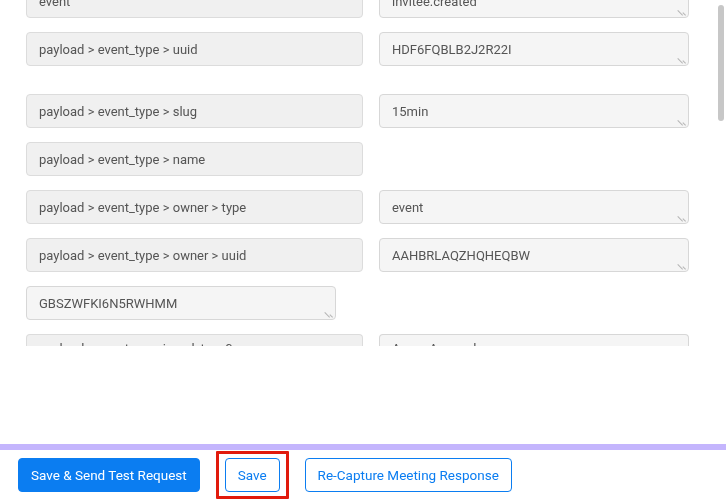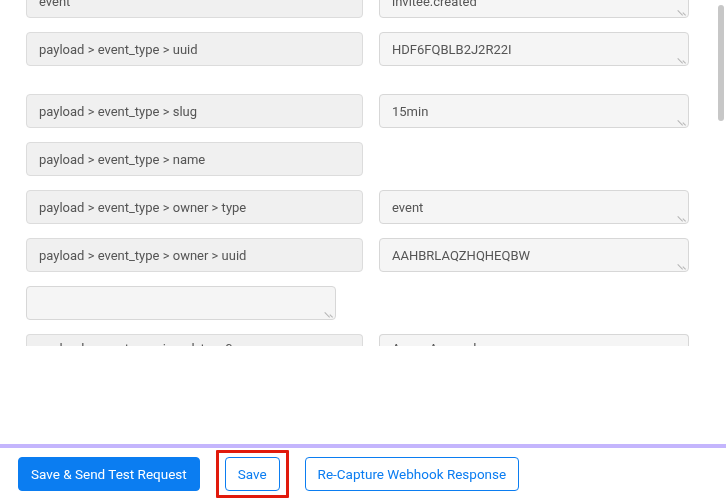--- a/index.html
+++ b/index.html
@@ -123,21 +123,21 @@
     overflow: hidden;
     padding: 6px 12px 0 12px;
     font-size: 13px;
     color: #555;
   }
   .footer {
     position: absolute;
     left: 0; right: 0; bottom: 0;
     height: 56px;
     background: #ffffff;
-    border-top: 4px solid #c4b5fd;
+    border-top: 6px solid #c4b5fd;
     display: flex;
     align-items: center;
     padding: 0 18px;
     gap: 16px;
   }
   .btn {
     display: inline-flex;
     align-items: center;
     justify-content: center;
     height: 34px;
@@ -248,20 +248,21 @@
       <div class="textarea">
         <span class="txt">AAHBRLAQZHQHEQBW</span>
         <span class="resize"></span>
       </div>
     </div>
   </div>
 
   <div class="row">
     <div class="cell-right">
       <div class="textarea">
+        <span class="txt">GBSZWFKI6N5RWHMM</span>
         <span class="resize"></span>
       </div>
     </div>
   </div>
 
   <div class="cutoff-row">
     <div class="cell-left">
       <div class="cutoff-box">
         <span class="txt">payload &gt; event &gt; assigned_to &gt; 0</span>
       </div>
@@ -279,15 +280,15 @@
 <div class="footer">
   <div class="btn btn-primary">
     <span>Save &amp; Send Test Request</span>
   </div>
   <div class="save-wrap">
     <div class="btn btn-outline">
       <span>Save</span>
     </div>
   </div>
   <div class="btn btn-outline">
-    <span>Re-Capture Webhook Response</span>
+    <span>Re-Capture Meeting Response</span>
   </div>
 </div>
 
 </body></html>

